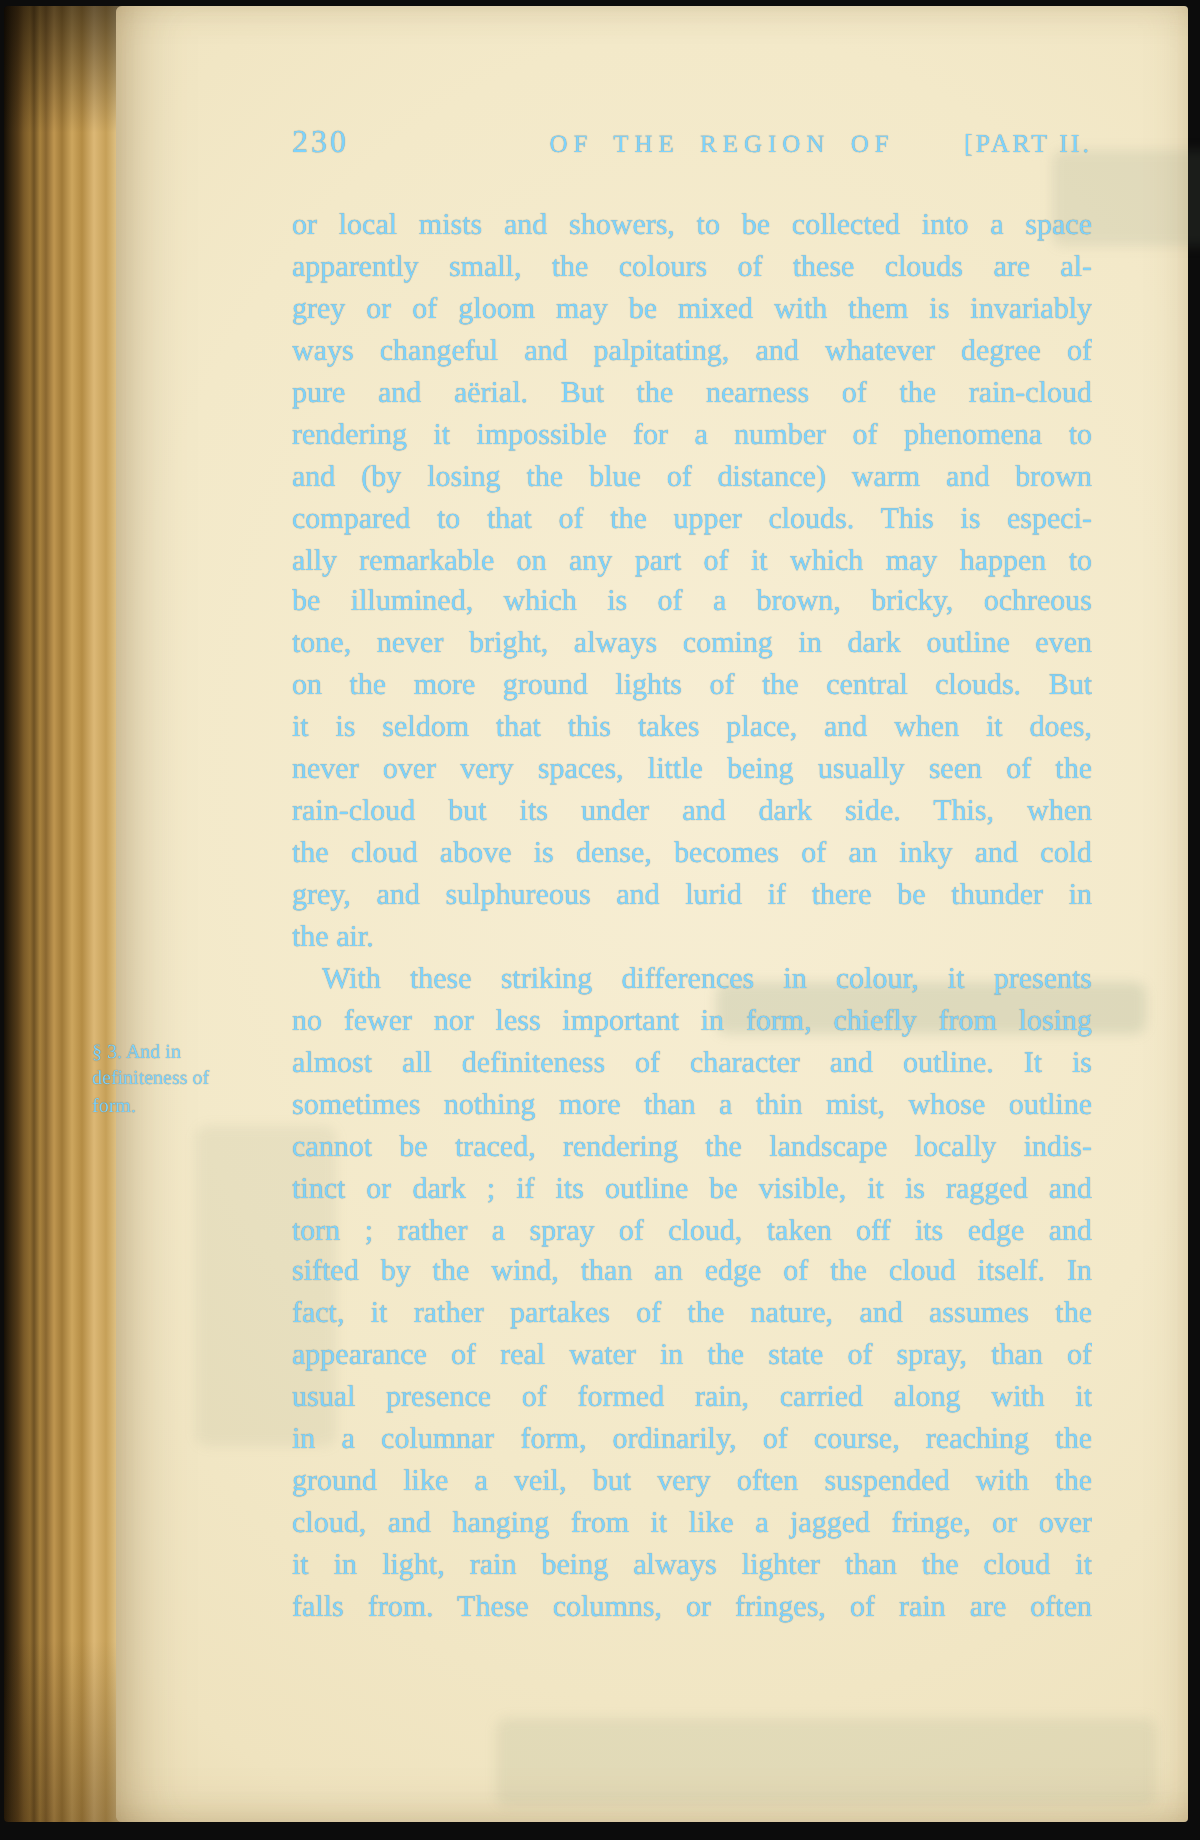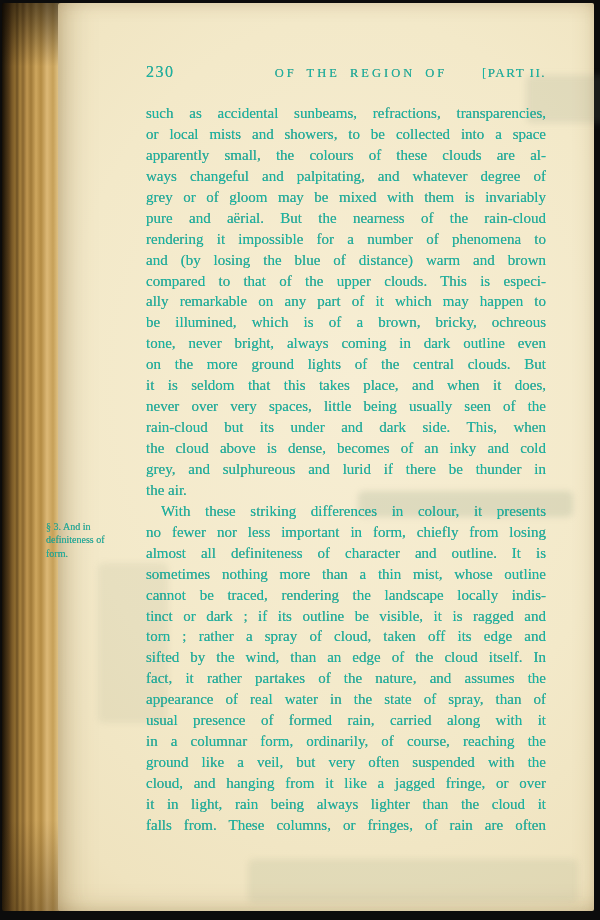--- a/index.html
+++ b/index.html
@@ -49,21 +49,21 @@
     filter: blur(3px);
     background: rgba(122, 138, 110, 0.14);
     border-radius: 6px;
     pointer-events: none;
   }
   .smudge.s1 { left: 468px; top: 72px;  width: 92px;  height: 48px; }
   .smudge.s2 { left: 300px; top: 488px; width: 215px; height: 26px; background: rgba(118,140,112,0.18); }
   .smudge.s3 { left: 40px;  top: 560px; width: 70px;  height: 160px; background: rgba(130,140,110,0.10); }
   .smudge.s4 { left: 190px; top: 856px; width: 330px; height: 44px; background: rgba(122,138,110,0.12); }
 
-  .ink { color: #14b8a6; text-shadow: 0 0 0.5px rgba(57,51,42,0.55); }
+  .ink { color: #7dd3fc; text-shadow: 0 0 0.5px rgba(57,51,42,0.55); }
 
   
   .header {
     position: absolute;
     left: 146px; top: 63px; width: 400px;
     display: grid;
     grid-template-columns: 1fr auto 1fr;
     align-items: baseline;
   }
   .page-number { font-size: 16px; letter-spacing: 1.5px; justify-self: start; }
@@ -116,25 +116,24 @@
   </div>
 
   <div class="margin-note ink">
       <div class="mn-line">§ 3. And in</div>
       <div class="mn-line">definiteness of</div>
       <div class="mn-line">form.</div>
     </div>
 
   <div class="body-text ink">
       <div>
-        <div class="line">such as accidental sunbeams, refractions, transparencies,</div>
         <div class="line">or local mists and showers, to be collected into a space</div>
         <div class="line">apparently small, the colours of these clouds are al-</div>
+        <div class="line">grey or of gloom may be mixed with them is invariably</div>
         <div class="line">ways changeful and palpitating, and whatever degree of</div>
-        <div class="line">grey or of gloom may be mixed with them is invariably</div>
         <div class="line">pure and aërial.  But the nearness of the rain-cloud</div>
         <div class="line">rendering it impossible for a number of phenomena to</div>
         <div class="line">and (by losing the blue of distance) warm and brown</div>
         <div class="line">compared to that of the upper clouds.  This is especi-</div>
         <div class="line">ally remarkable on any part of it which may happen to</div>
         <div class="line">be illumined, which is of a brown, bricky, ochreous</div>
         <div class="line">tone, never bright, always coming in dark outline even</div>
         <div class="line">on the more ground lights of the central clouds.  But</div>
         <div class="line">it is seldom that this takes place, and when it does,</div>
         <div class="line">never over very spaces, little being usually seen of the</div>

